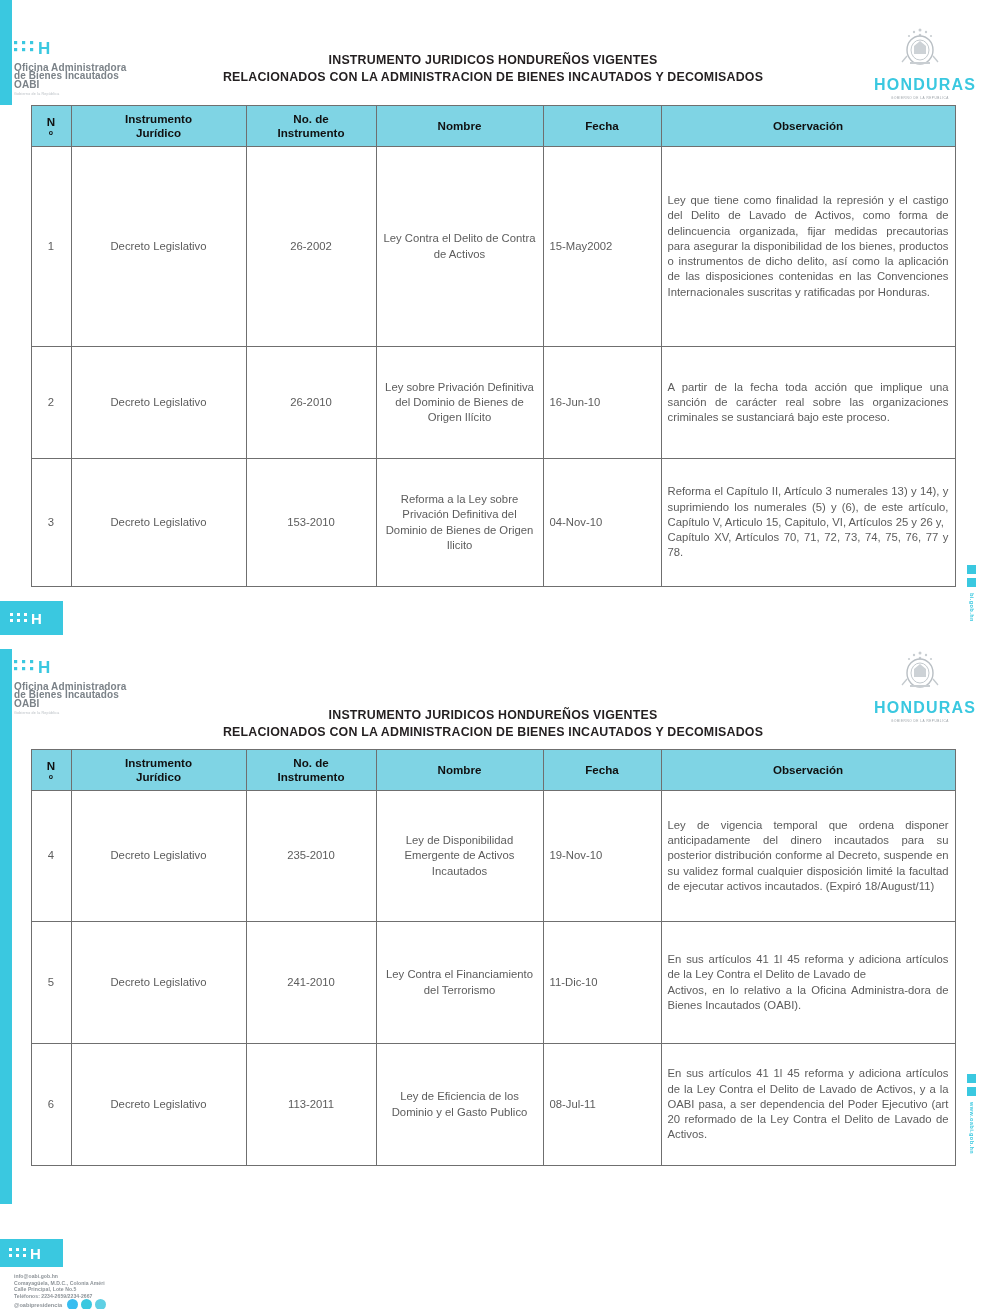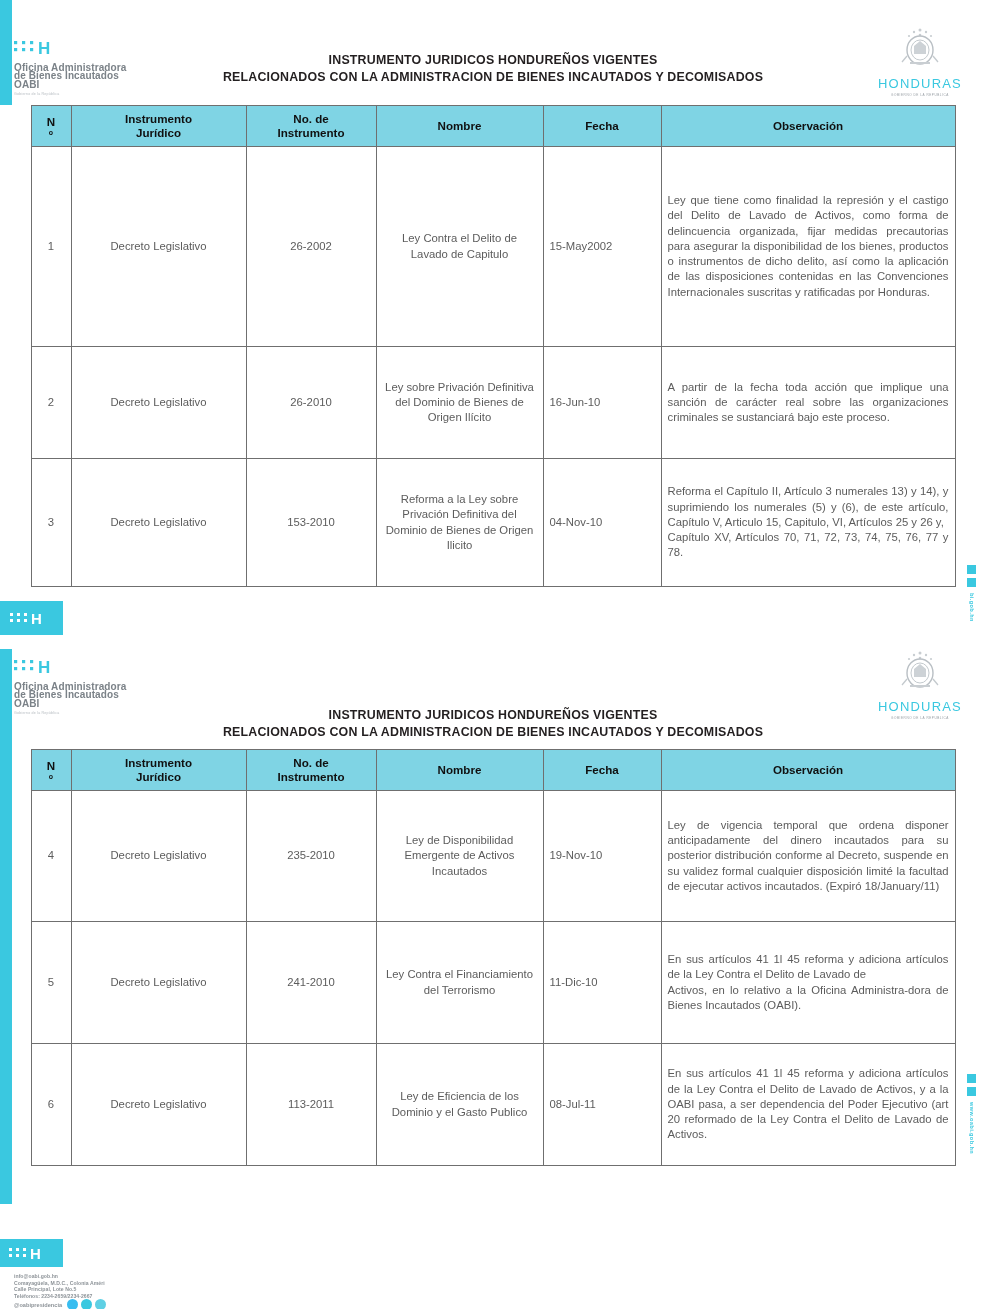--- a/index.html
+++ b/index.html
@@ -24,21 +24,21 @@
   .oabi-lines { margin-top:10px; font-size:10px; font-weight:bold; color:#7b8288;
                 line-height:8.4px; letter-spacing:.1px; }
   .oabi-gob { margin-top:3px; font-size:3.6px; color:#b6bcc1; letter-spacing:.2px; }
 
   .doc-title { position:absolute; left:0; right:0; top:52px; text-align:center;
                font-size:12.4px; font-weight:bold; color:#231f20; line-height:17px;
                letter-spacing:.2px; }
   .doc-title span { display:block; }
 
   .hn-logo { position:absolute; right:20px; top:26px; width:92px; text-align:center; }
-  .hn-word { font-size:13px; font-weight:normal; color:#3ac8e0; letter-spacing:1.2px; }
+  .hn-word { font-size:16px; font-weight:bold; color:#3ac8e0; letter-spacing:1.2px; }
   .hn-sub { font-size:3.1px; color:#9aa0a6; letter-spacing:.55px; margin-top:1.5px; }
 
   
   table.leyes {
     border-collapse: collapse;
     margin: 0 auto;
     width: 924px;
     table-layout: fixed;
   }
   table.leyes th, table.leyes td {
@@ -191,21 +191,21 @@
         <th>Nombre</th>
         <th>Fecha</th>
         <th>Observación</th>
       </tr>
     </thead>
     <tbody>
       <tr style="height:200px;">
         <td class="c-no">1</td>
         <td class="c-instr">Decreto Legislativo</td>
         <td class="c-num">26-2002</td>
-        <td class="c-nombre">Ley Contra el Delito de Lavado de Capitulo</td>
+        <td class="c-nombre">Ley Contra el Delito de Contra de Activos</td>
         <td class="c-fecha">15-May2002</td>
         <td class="c-obs">Ley que tiene como finalidad la represión y el castigo del Delito de Lavado de Activos, como forma de delincuencia organizada, fijar medidas precautorias para asegurar la disponibilidad de los bienes, productos o instrumentos de dicho delito, así como la aplicación de las disposiciones contenidas en las Convenciones Internacionales suscritas y ratificadas por Honduras.</td>
       </tr>
       <tr style="height:112px;">
         <td class="c-no">2</td>
         <td class="c-instr">Decreto Legislativo</td>
         <td class="c-num">26-2010</td>
         <td class="c-nombre">Ley sobre Privación Definitiva del Dominio de Bienes de Origen Ilícito</td>
         <td class="c-fecha">16-Jun-10</td>
         <td class="c-obs">A partir de la fecha toda acción que implique una sanción de carácter real sobre las organizaciones criminales se sustanciará bajo este proceso.</td>
@@ -322,21 +322,21 @@
         <th>Observación</th>
       </tr>
     </thead>
     <tbody>
       <tr style="height:131px;">
         <td class="c-no">4</td>
         <td class="c-instr">Decreto Legislativo</td>
         <td class="c-num">235-2010</td>
         <td class="c-nombre">Ley de Disponibilidad Emergente de Activos Incautados</td>
         <td class="c-fecha">19-Nov-10</td>
-        <td class="c-obs">Ley de vigencia temporal que ordena disponer anticipadamente del dinero incautados para su posterior distribución conforme al Decreto, suspende en su validez formal cualquier disposición limité la facultad de ejecutar activos incautados. (Expiró 18/January/11)</td>
+        <td class="c-obs">Ley de vigencia temporal que ordena disponer anticipadamente del dinero incautados para su posterior distribución conforme al Decreto, suspende en su validez formal cualquier disposición limité la facultad de ejecutar activos incautados. (Expiró 18/August/11)</td>
       </tr>
       <tr style="height:122px;">
         <td class="c-no">5</td>
         <td class="c-instr">Decreto Legislativo</td>
         <td class="c-num">241-2010</td>
         <td class="c-nombre">Ley Contra el Financiamiento del Terrorismo</td>
         <td class="c-fecha">11-Dic-10</td>
         <td class="c-obs">
           <span class="obs-line">En sus artículos 41 1l 45 reforma y adiciona artículos de la Ley Contra el Delito de Lavado de</span>
           <span class="obs-line">Activos, en lo relativo a la Oficina Administra-dora de Bienes Incautados (OABI).</span>

